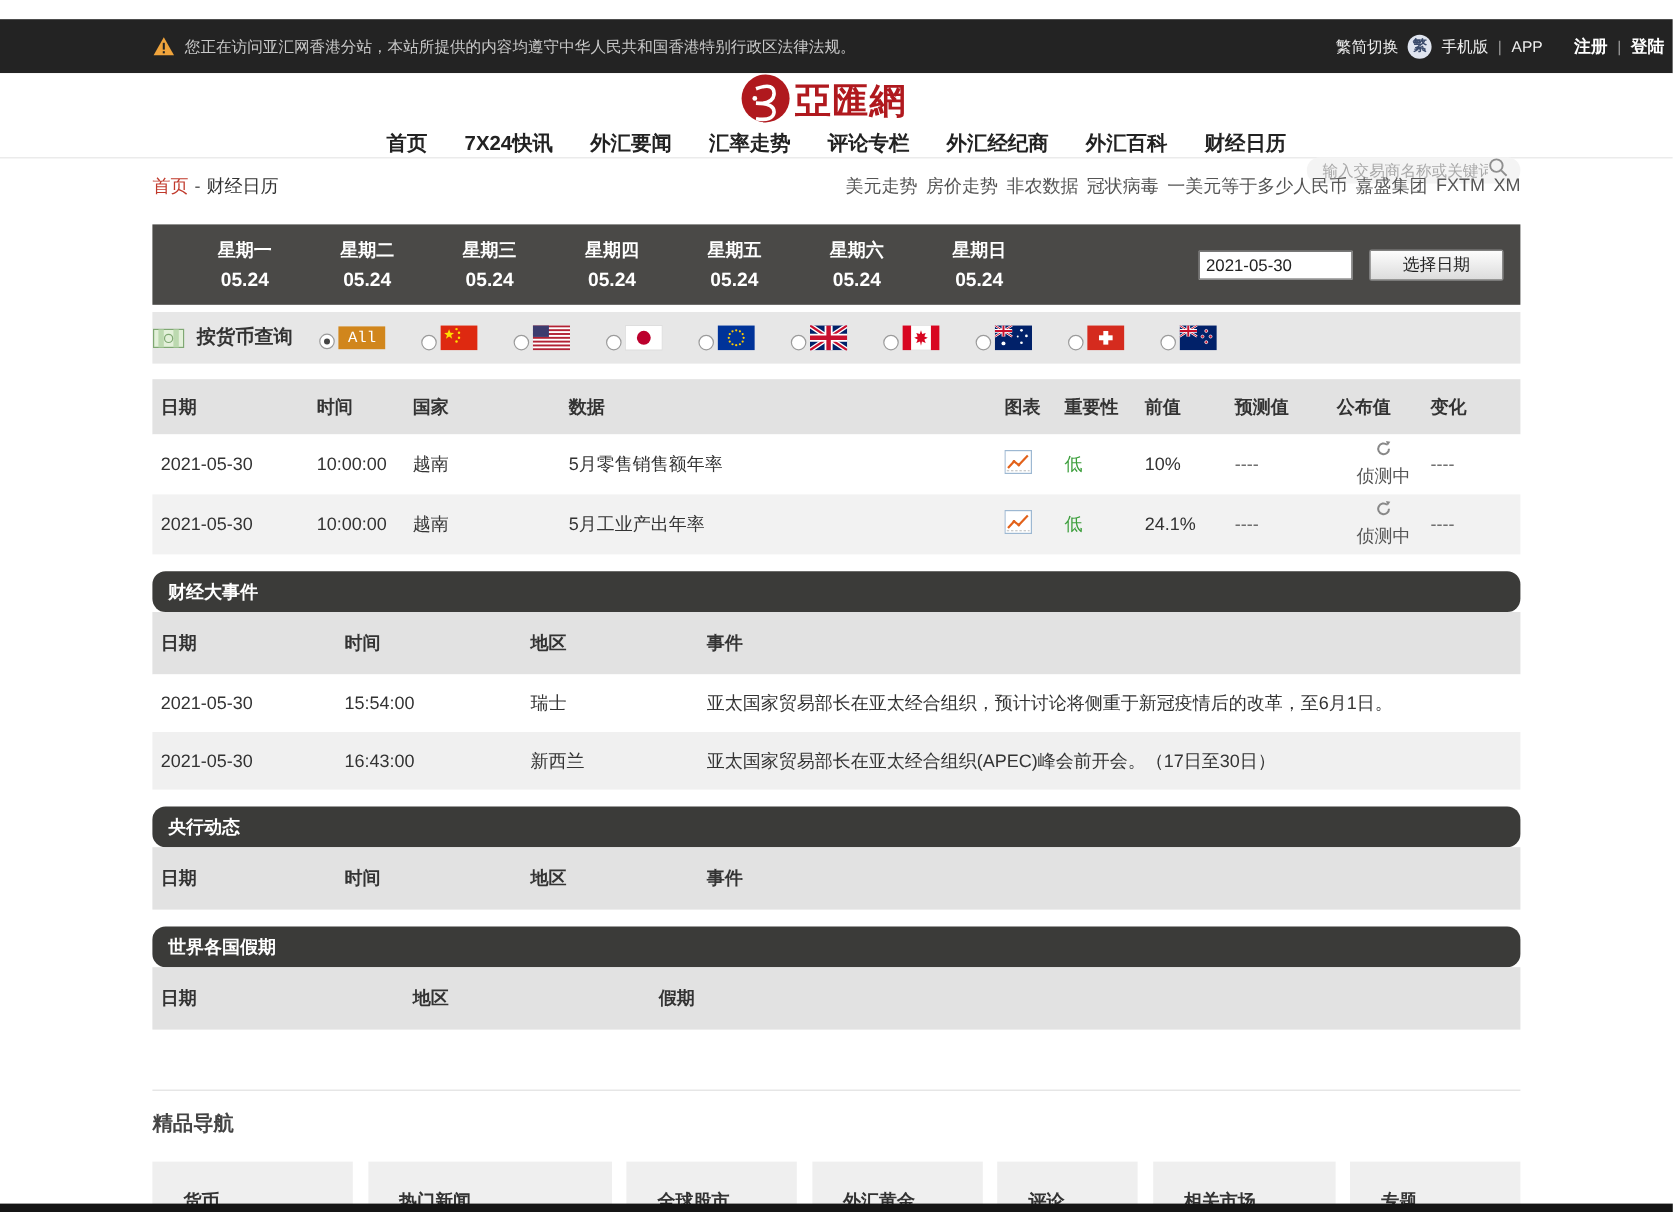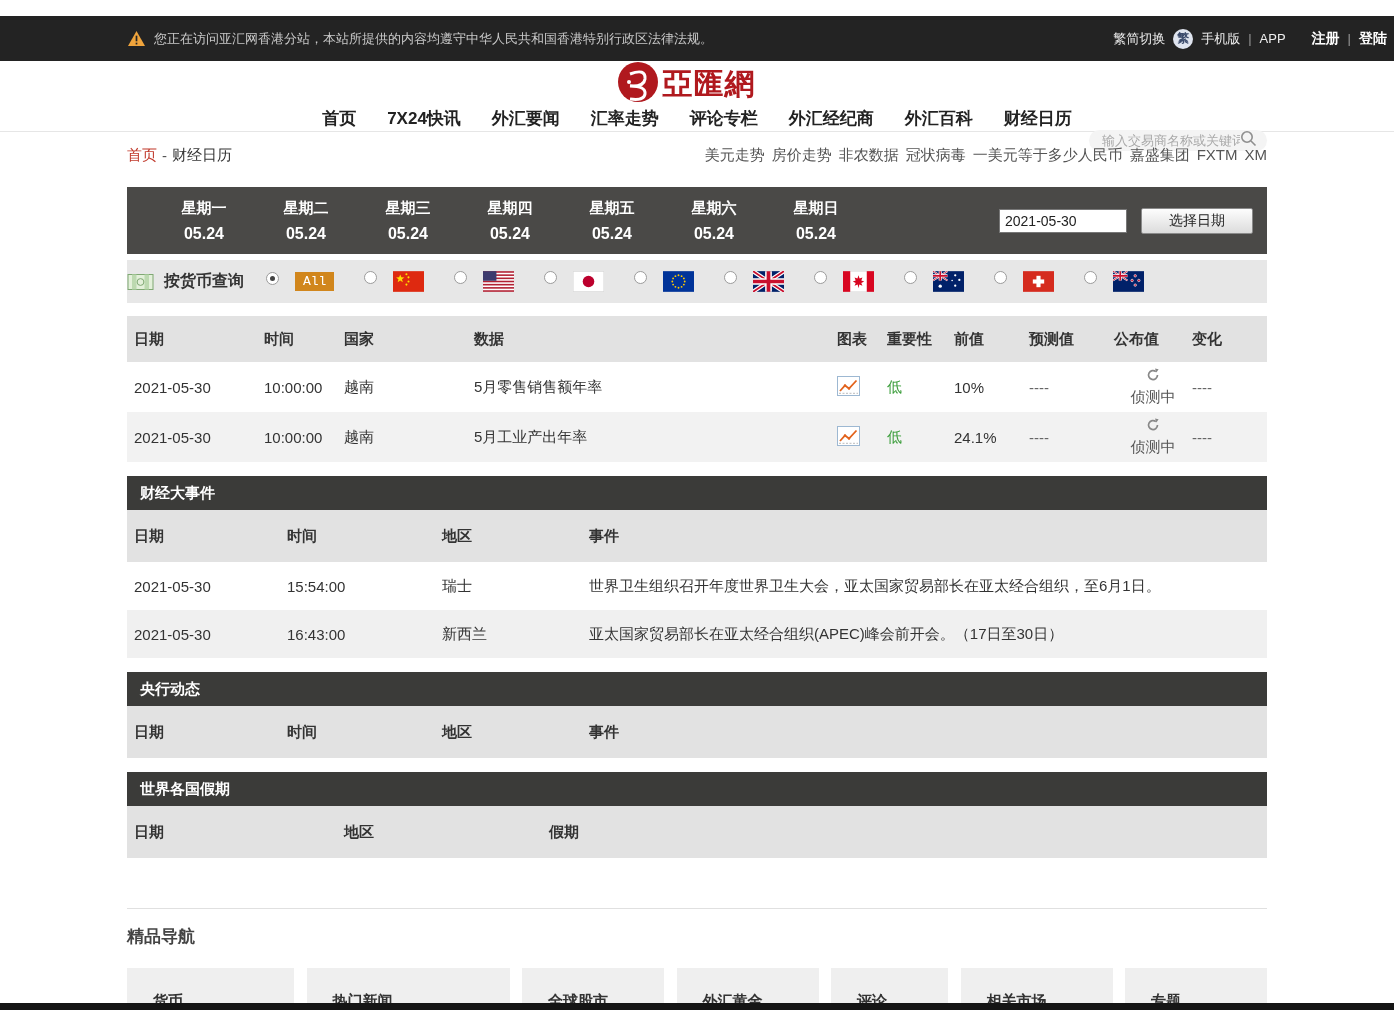--- a/index.html
+++ b/index.html
@@ -40,37 +40,37 @@
   .day { width:102px; text-align:center; color:#fff; cursor:pointer; }
   .day .d-label { font-size:15px; font-weight:bold; margin-bottom:7px; }
   .day .d-date { font-size:16px; font-weight:bold; }
   .date-ctl { margin-left:auto; display:flex; align-items:center; gap:14px; padding-right:14px; }
   .date-input { width:128px; height:24px; border:1px solid #777; font-size:14px; padding:0 5px; color:#222; background:#fff; }
   .date-btn { height:26px; padding:0 27px; font-size:14px; color:#222; background:linear-gradient(#fdfdfd,#dcdcdc); border:1px solid #8a8a8a; border-radius:2px; cursor:pointer; }
 
   
   .cur-row { background:#e7e7e7; height:43px; margin-top:6px; display:flex; align-items:center; }
   .cur-label { font-size:16px; font-weight:bold; margin:0 22px 0 10px; }
-  .cur-opt { display:flex; align-items:flex-start; gap:16px; margin-right:30px; cursor:pointer; }
+  .cur-opt { display:flex; align-items:flex-end; gap:3px; margin-right:30px; cursor:pointer; }
   .radio { width:13px; height:13px; border-radius:50%; background:#fff; border:1px solid #9b9b9b; display:inline-block; position:relative; }
   .radio.checked::after { content:""; position:absolute; left:3px; top:3px; width:5px; height:5px; border-radius:50%; background:#444; }
   .all-badge { background:#d1861c; color:#fff; font-family:"Liberation Mono","DejaVu Sans Mono",monospace; font-size:13px; padding:2px 8px; }
   .flag { display:inline-block; line-height:0; }
 
   
   .cal-grid { display:grid; grid-template-columns:130px 80px 130px 363px 50px 67px 75px 85px 78px 1fr; align-items:center; padding-left:7px; }
   .cal-head { background:#e2e2e2; height:46px; margin-top:13px; font-weight:bold; font-size:15px; }
   .cal-row { height:50px; font-size:15px; background:#fff; }
   .cal-row.alt { background:#f2f2f2; }
   .imp-low { color:#3c9e3c; }
   .dim { color:#666; }
   .pub-cell { display:flex; align-items:center; gap:3px; color:#555;flex-direction:column; }
 
   
-  .sec-title { background:#3b3b39; color:#fff; font-weight:bold; font-size:15px; height:34px; display:flex; align-items:center; padding-left:13px; margin-top:14px; }
+  .sec-title { background:#3b3b39; color:#fff; font-weight:bold; font-size:15px; height:34px; display:flex; align-items:center; padding-left:13px; margin-top:14px;border-radius:11px; }
   .evt-grid { display:grid; grid-template-columns:153px 155px 147px 1fr; align-items:center; padding-left:7px; }
   .hol-grid { display:grid; grid-template-columns:210px 205px 1fr; align-items:center; padding-left:7px; }
   .sec-head { background:#e2e2e2; height:52px; font-weight:bold; font-size:15px; }
   .evt-row { min-height:48px; font-size:15px; background:#fff; }
   .evt-row.alt { background:#f0f0f0; }
 
   
   .footer-sep { border-top:1px solid #e0e0e0; margin-top:50px; }
   .footer-title { font-size:17px; font-weight:bold; color:#444; margin:16px 0 20px; }
   .cards { display:flex; justify-content:space-between; }
@@ -431,21 +431,21 @@
   <div class="evt-grid sec-head">
     <div>日期</div>
     <div>时间</div>
     <div>地区</div>
     <div>事件</div>
   </div>
   <div class="evt-grid evt-row">
     <div>2021-05-30</div>
     <div>15:54:00</div>
     <div>瑞士</div>
-    <div>世界卫生组织召开年度世界卫生大会，亚太国家贸易部长在亚太经合组织，至6月1日。</div>
+    <div>亚太国家贸易部长在亚太经合组织，预计讨论将侧重于新冠疫情后的改革，至6月1日。</div>
   </div>
   <div class="evt-grid evt-row alt">
     <div>2021-05-30</div>
     <div>16:43:00</div>
     <div>新西兰</div>
     <div>亚太国家贸易部长在亚太经合组织(APEC)峰会前开会。（17日至30日）</div>
   </div>
 
   <div class="sec-title">央行动态</div>
   <div class="evt-grid sec-head">

